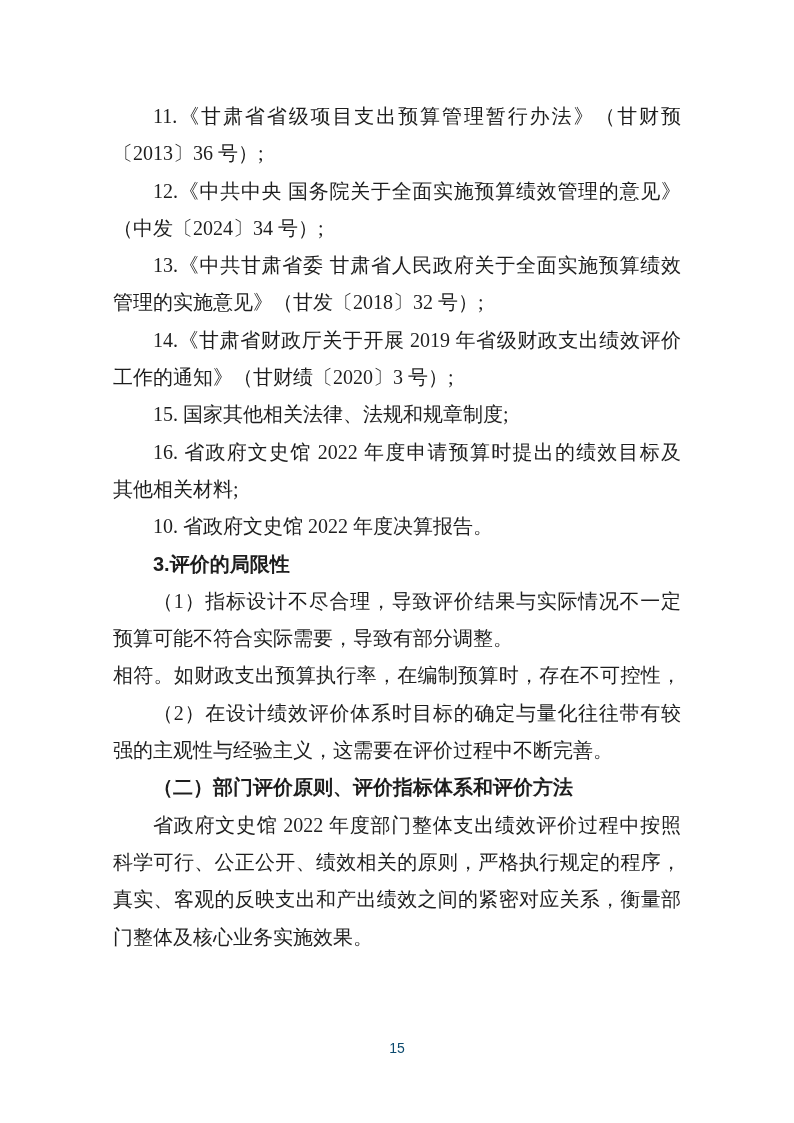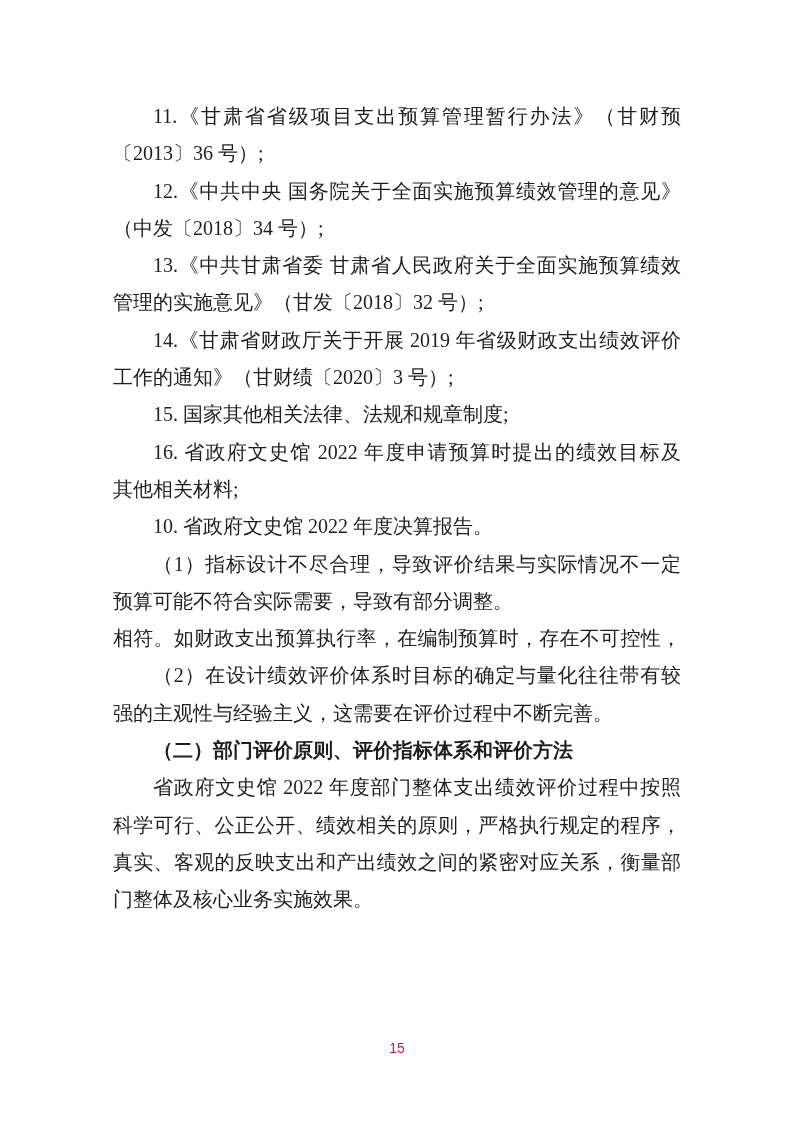--- a/index.html
+++ b/index.html
@@ -43,53 +43,56 @@
     font-family: "Liberation Sans", sans-serif;
   }
   .footer {
     position: absolute;
     left: 0;
     width: 794px;
     top: 1040px;
     text-align: center;
     font-family: "Liberation Sans", sans-serif;
     font-size: 14px;
-    color: #be185d;
+    color: #0c4a6e;
   }
 </style>
 </head>
 <body>
 
 <div class="page">
   <div class="doc-body">
       <div class="para body">
         <div class="line indent just">11.《甘肃省省级项目支出预算管理暂行办法》（甘财预</div>
         <div class="line">〔2013〕36 号）;</div>
       </div>
       <div class="para body">
         <div class="line indent just">12.《中共中央 国务院关于全面实施预算绩效管理的意见》</div>
-        <div class="line">（中发〔2018〕34 号）;</div>
+        <div class="line">（中发〔2024〕34 号）;</div>
       </div>
       <div class="para body">
         <div class="line indent just">13.《中共甘肃省委 甘肃省人民政府关于全面实施预算绩效</div>
         <div class="line">管理的实施意见》（甘发〔2018〕32 号）;</div>
       </div>
       <div class="para body">
         <div class="line indent just">14.《甘肃省财政厅关于开展 2019 年省级财政支出绩效评价</div>
         <div class="line">工作的通知》（甘财绩〔2020〕3 号）;</div>
       </div>
       <div class="para body">
         <div class="line indent">15. 国家其他相关法律、法规和规章制度;</div>
       </div>
       <div class="para body">
         <div class="line indent just">16. 省政府文史馆 2022 年度申请预算时提出的绩效目标及</div>
         <div class="line">其他相关材料;</div>
       </div>
       <div class="para body">
         <div class="line indent">10. 省政府文史馆 2022 年度决算报告。</div>
+      </div>
+      <div class="para heading">
+        <div class="line indent">3.评价的局限性</div>
       </div>
       <div class="para body">
         <div class="line indent just">（1）指标设计不尽合理，导致评价结果与实际情况不一定</div>
         <div class="line">预算可能不符合实际需要，导致有部分调整。</div>
         <div class="line just">相符。如财政支出预算执行率，在编制预算时，存在不可控性，</div>
       </div>
       <div class="para body">
         <div class="line indent just">（2）在设计绩效评价体系时目标的确定与量化往往带有较</div>
         <div class="line">强的主观性与经验主义，这需要在评价过程中不断完善。</div>
       </div>

